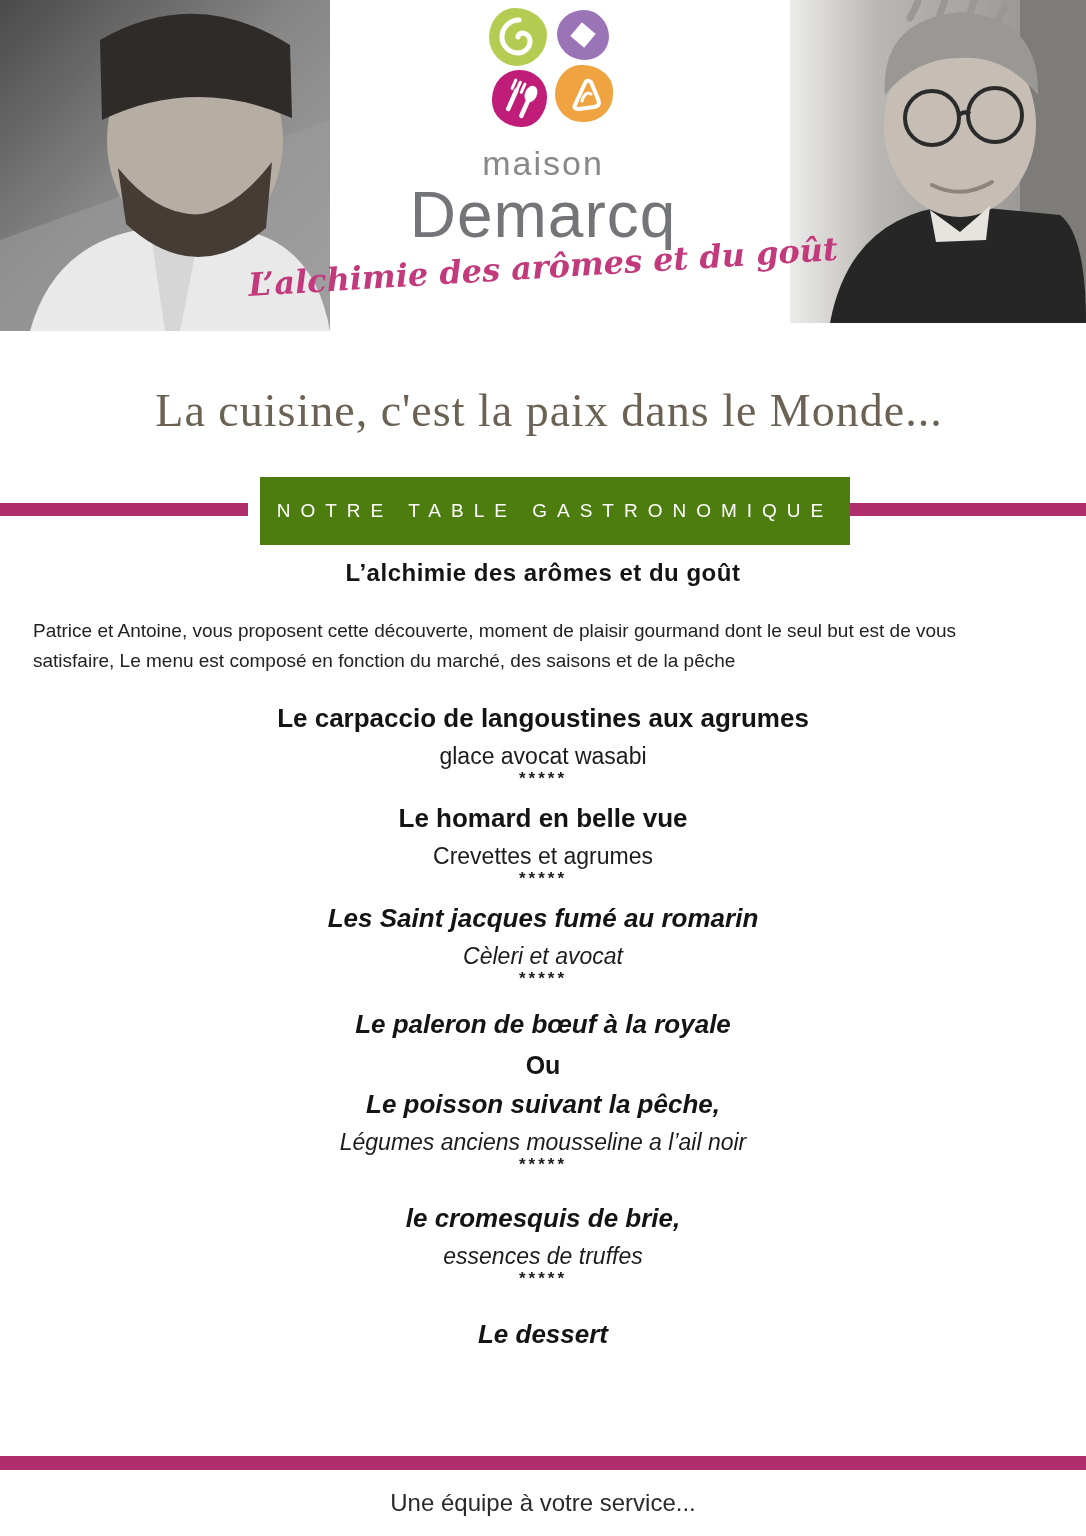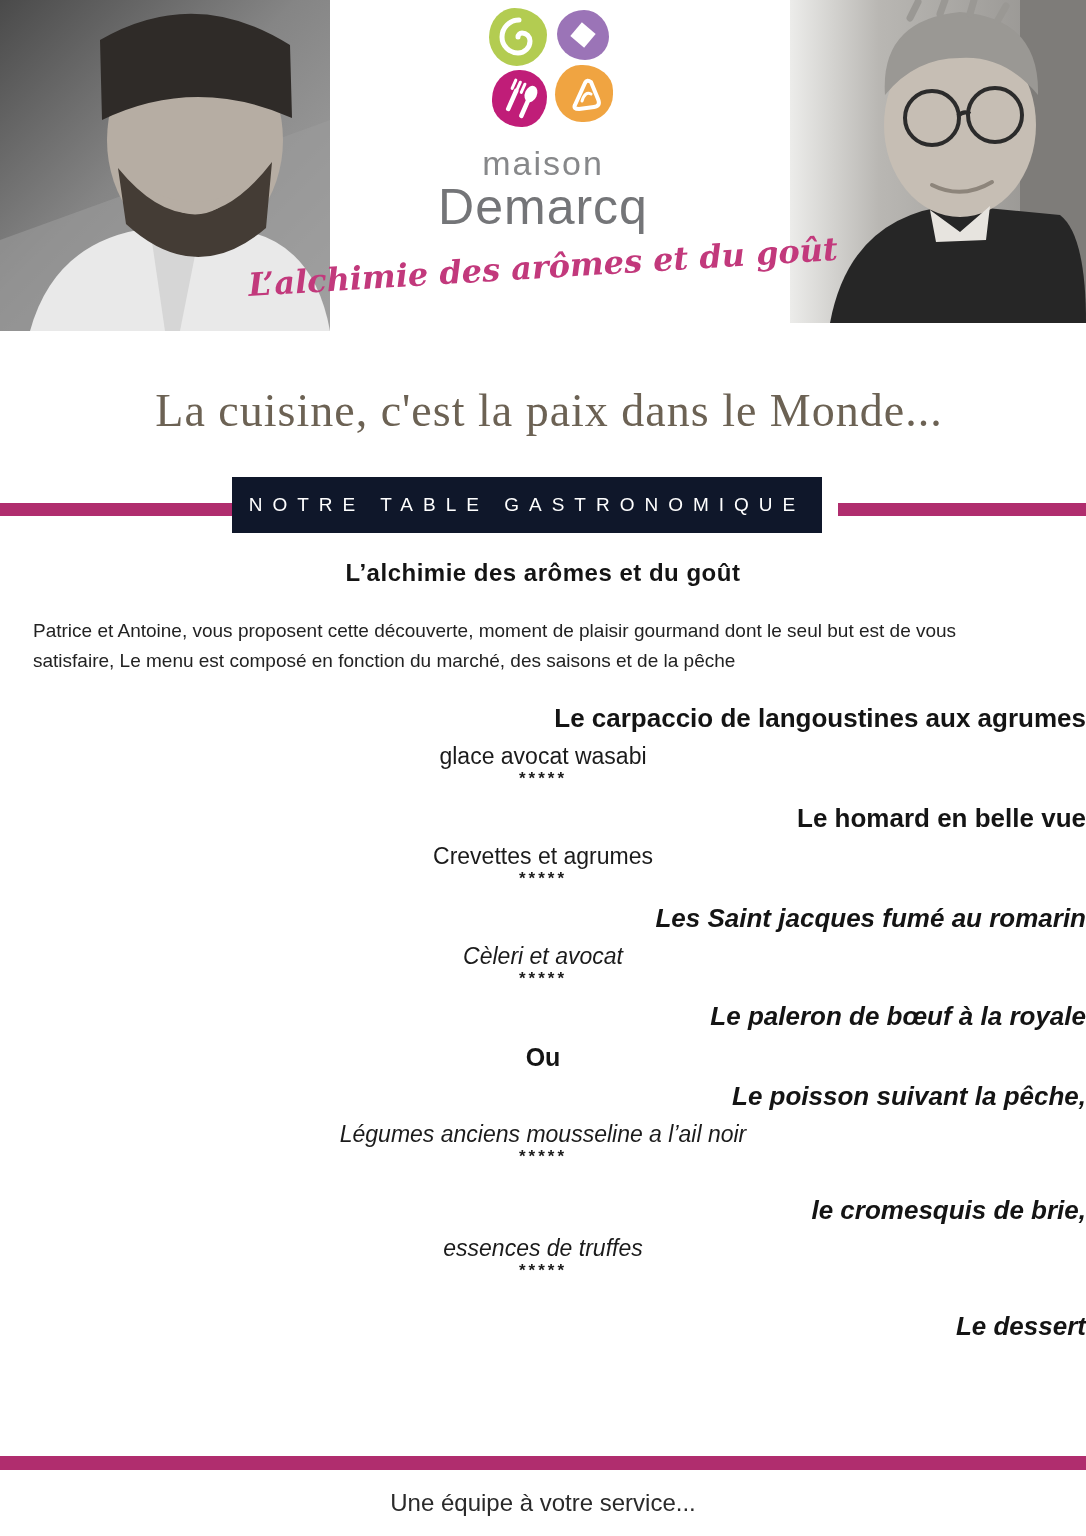--- a/index.html
+++ b/index.html
@@ -16,44 +16,44 @@
   .logo{position:absolute;left:487px;top:6px;width:132px;height:124px;}
   .blob{position:absolute;display:flex;align-items:center;justify-content:center;}
   .blob svg{display:block;}
   .blob-green  {left:2px; top:2px; width:58px;height:58px;background:#b3cc51;border-radius:44% 56% 52% 48%/50% 46% 54% 50%;}
   .blob-purple {left:70px;top:4px; width:52px;height:50px;background:#9b74b7;border-radius:52% 48% 46% 54%/48% 54% 46% 52%;}
   .blob-magenta{left:5px; top:64px;width:55px;height:57px;background:#c01d78;border-radius:50% 50% 46% 54%/52% 48% 54% 46%;}
   .blob-orange {left:68px;top:59px;width:58px;height:57px;background:#f0a441;border-radius:46% 54% 52% 48%/54% 46% 50% 50%;}
   .brand1{position:absolute;left:0;right:0;top:144px;text-align:center;
     font-size:34px;letter-spacing:2px;color:#87888a;}
   .brand2{position:absolute;left:0;right:0;top:178px;text-align:center;
-    font-size:50px;letter-spacing:1px;color:#747578;font-weight:500;}
+    font-size:64px;letter-spacing:1px;color:#747578;font-weight:500;}
   .tagline{position:absolute;left:0;right:0;top:248px;text-align:center;
     font-family:"DejaVu Serif",serif;font-style:italic;font-weight:700;
     font-size:32px;color:#c2397c;transform:rotate(-3.5deg);}
   
   .quote{position:absolute;left:12px;right:0;top:384px;text-align:center;
     font-family:"Liberation Serif",serif;font-size:46px;color:#6c6254;letter-spacing:1px;}
   
   .banner-line{position:absolute;top:503px;height:13px;background:#b02d6e;}
   .banner-line.left{left:0;width:248px;}
   .banner-line.right{left:838px;width:248px;}
-  .banner-box{position:absolute;left:232px;top:477px;width:590px;height:56px;
-    background:#0f172a;display:flex;align-items:center;justify-content:center;}
+  .banner-box{position:absolute;left:260px;top:477px;width:590px;height:68px;
+    background:#4d7c0f;display:flex;align-items:center;justify-content:center;}
   .banner-box span{color:#ffffff;font-size:19px;letter-spacing:10px;white-space:nowrap;}
   
   .menu{position:absolute;left:0;right:0;top:552px;text-align:center;}
   .menu-title{font-size:24px;font-weight:700;letter-spacing:.5px;line-height:30px;padding-top:6px;}
   .menu-price{font-size:19px;line-height:26px;margin-top:8px;color:#1d1d1d;}
   .menu-intro{width:960px;margin:28px 0 0 33px;text-align:left;
     font-size:19px;line-height:30px;color:#222222;}
-  .course-title{font-size:26px;font-weight:700;line-height:32px;margin-top:26px;text-align:right;}
+  .course-title{font-size:26px;font-weight:700;line-height:32px;margin-top:26px;}
   .course-sub{font-size:23px;line-height:28px;margin-top:8px;color:#1b1b1b;}
   .stars{font-size:17px;line-height:18px;letter-spacing:3px;font-weight:700;color:#1b1b1b;}
-  .mt14{margin-top:14px;}.mt20{margin-top:12px;}.mt28{margin-top:28px;}.mt30{margin-top:30px;}
+  .mt14{margin-top:14px;}.mt20{margin-top:20px;}.mt28{margin-top:28px;}.mt30{margin-top:30px;}
   .it{font-style:italic;}
   .or-label{font-size:25px;font-weight:700;line-height:30px;margin-top:10px;}
   
   .footer-bar{position:absolute;left:0;top:1456px;width:1086px;height:14px;background:#b02d6e;}
   .footer-text{position:absolute;left:0;right:0;top:1488px;text-align:center;
     font-size:24px;line-height:30px;color:#2a2a2a;}
 </style>
 </head>
 <body>
 

